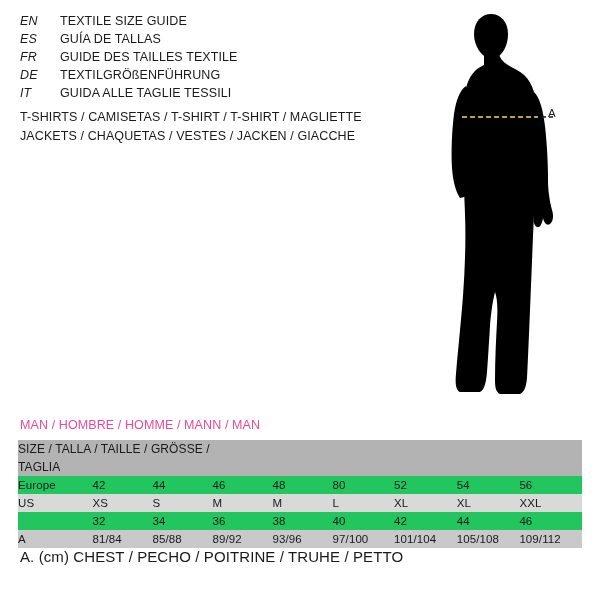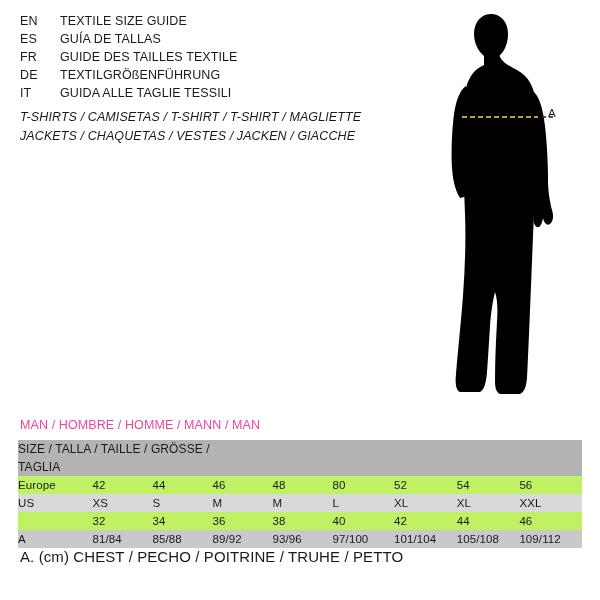--- a/index.html
+++ b/index.html
@@ -32,32 +32,32 @@
     display: flex;
     align-items: baseline;
     height: 18px;
     font-size: 12.5px;
     letter-spacing: 0.1px;
   }
   .lang-code {
     width: 40px;
     flex: 0 0 40px;
     color: #1a1a1a;
+    font-style: italic;
   }
   .lang-text {
     color: #1a1a1a;
   }
 
   
   .cat-block {
     position: absolute;
     left: 20px;
     top: 110px;
     width: 400px;
-    font-style: italic;
   }
   .cat-line {
     font-size: 12.5px;
     height: 19px;
     letter-spacing: 0.1px;
     color: #1a1a1a;
   }
 
   
   .figure-wrap {
@@ -101,21 +101,21 @@
     height: 18px;
     line-height: 18px;
     vertical-align: middle;
     letter-spacing: 0.1px;
   }
   tr.row-header td {
     background: #b3b3b3;
     color: #1a1a1a;
     font-size: 12px;
   }
-  tr.row-light td { background: #bef264; margin-left: 44px; }
+  tr.row-light td { background: #22c55e; margin-left: 44px; }
   tr.row-mid td  { background: #d9d9d9; }
   tr.row-dark td { background: #c9c9c9; }
 
   td.col-label {
     width: 84px;
     padding-left: 4px;
   }
   td.col-val {
     width: 68px;
     text-align: left;

